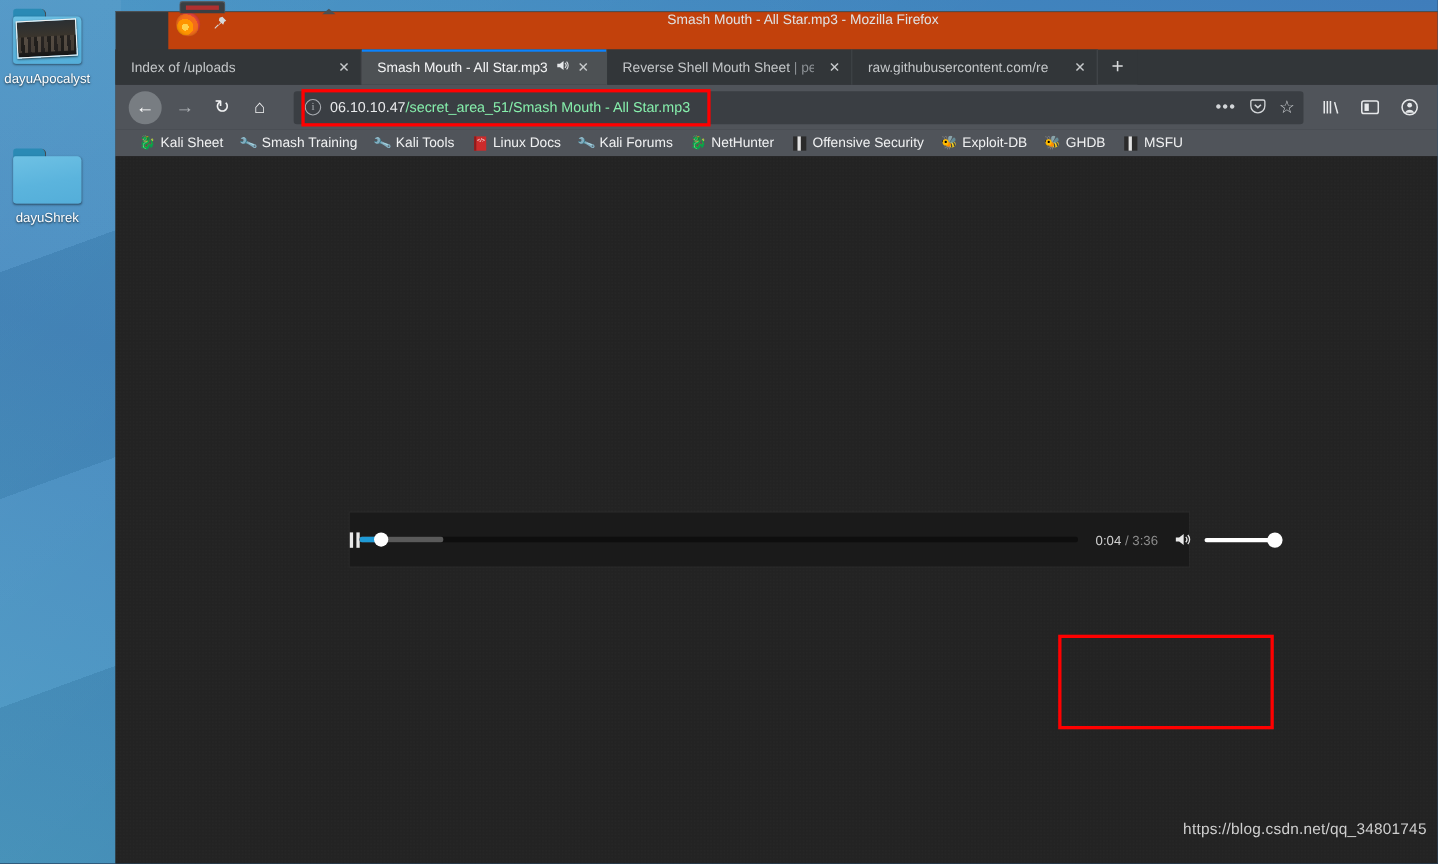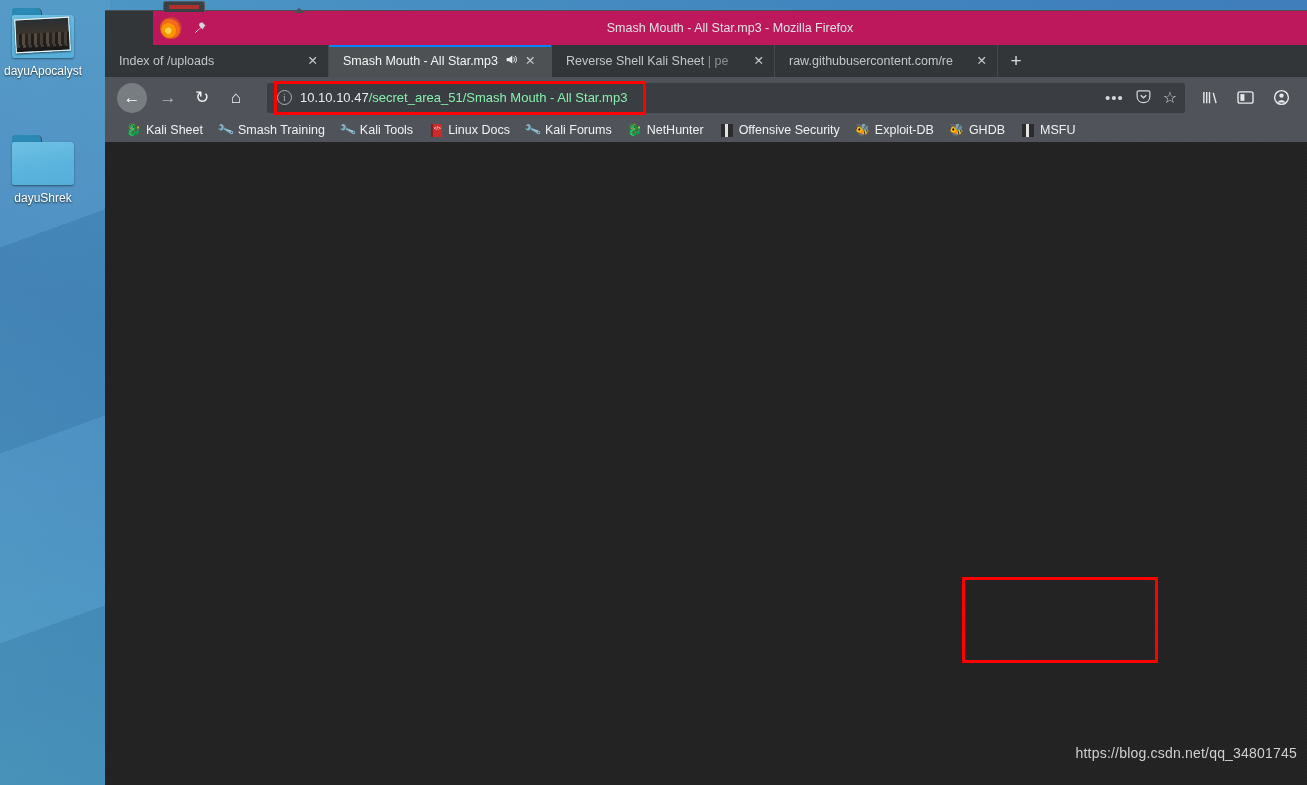--- a/index.html
+++ b/index.html
@@ -56,22 +56,22 @@
   .desk-label { line-height: 15px; }
 
   
   #window {
     position: absolute; left: 105px; top: 10px;
     width: 1202px; height: 775px;
     background: #323639;
     border-top: 1px solid #4a4f53;
   }
   .titlebar {
-    position: relative; height: 34px; background: #be185d;
-    display: flex; align-items: center; margin-left: 48px;
+    position: relative; height: 34px; background: #c2410c;
+    display: flex; align-items: flex-start; margin-left: 48px;
   }
   .ff-logo {
     width: 22px; height: 22px; margin-left: 7px; border-radius: 50%;
     background:
       radial-gradient(circle at 38% 62%, #ffd34e 0 16%, #ff9500 17% 38%, #f36c1a 39% 60%, #e2443a 61% 78%, #8a3fa0 79% 100%);
     box-shadow: inset 0 0 3px rgba(0,0,0,.35);
     flex: none;
   }
   .pin-icon {
     width: 18px; height: 20px; margin-left: 9px; color: #d6d8da;
@@ -283,21 +283,21 @@
       <span class="tab-speaker">
         <svg width="13" height="13" viewBox="0 0 16 16">
             <path d="M2 6h3l4-3v10L5 10H2z" fill="#e6e8ea"></path>
             <path d="M10.6 5.2a4 4 0 010 5.6M12.4 3.6a6.4 6.4 0 010 8.8" stroke="#e6e8ea" stroke-width="1.2" fill="none"></path>
           </svg>
       </span>
       <span class="tab-close">✕</span>
     </div>
 
     <div class="tab inactive" style="width:223px;">
-      <span class="label"><span>Reverse Shell Kali Sheet</span><span class="dim"> | pe</span></span>
+      <span class="label"><span>Reverse Shell Mouth Sheet</span><span class="dim"> | pe</span></span>
       <span style="flex:1"></span>
       <span class="tab-close">✕</span>
     </div>
 
     <div class="tab inactive" style="width:223px;">
       <span class="label">raw.githubusercontent.com/re</span>
       <span style="flex:1"></span>
       <span class="tab-close">✕</span>
     </div>
 
@@ -307,21 +307,21 @@
 
   <div class="navbar">
     <div class="navbtn back">←</div>
     <div class="navbtn fwd">→</div>
     <div class="navbtn">↻</div>
     <div class="navbtn">⌂</div>
 
     <div class="urlwrap">
       <div class="urlbar">
         <span class="info-icon">i</span>
-        <span class="url-text" title="Search or enter address"><span class="host">10.10.10.47</span><span class="path">/secret_area_51/Smash Mouth - All Star.mp3</span></span>
+        <span class="url-text" title="Search or enter address"><span class="host">06.10.10.47</span><span class="path">/secret_area_51/Smash Mouth - All Star.mp3</span></span>
         <span class="url-actions">
           <span class="dots">•••</span>
           <span>
             <svg width="15" height="15" viewBox="0 0 16 16">
                 <path d="M8 14.5C4 14.5 1.2 11.6 1.2 7.6V3.5C1.2 2.6 1.9 2 2.8 2h10.4c.9 0 1.6.6 1.6 1.5v4.1c0 4-2.8 6.9-6.8 6.9z" fill="none" stroke="#d2d5d8" stroke-width="1.3"></path>
                 <path d="M5 6.6l3 2.8 3-2.8" fill="none" stroke="#d2d5d8" stroke-width="1.5"></path>
               </svg>
           </span>
           <span style="font-size:16px;">☆</span>
         </span>
@@ -397,19 +397,49 @@
     <div class="bm">
       <span class="ico">
           <span class="ico-stripe"></span>
         </span>
       <span>MSFU</span>
     </div>
   </div>
 
   <div class="content">
 
+    <div class="player">
+
+      <div class="play-pause">
+        <i></i>
+        <i></i>
+      </div>
+
+      <div class="seek">
+        <div class="seek-track">
+          <div class="seek-buffer"></div>
+          <div class="seek-played"></div>
+          <div class="seek-handle"></div>
+        </div>
+      </div>
+
+      <div class="time"><span>0:04</span><span class="total"> / </span><span class="total">3:36</span></div>
+
+      <div class="vol-icon">
+        <svg width="17" height="15" viewBox="0 0 18 16">
+            <path d="M2 6h3.2L9.6 2.6v10.8L5.2 10H2z" fill="#e8e8e8"></path>
+            <path d="M11.6 5.4a3.8 3.8 0 010 5.2M13.6 3.6a6.4 6.4 0 010 8.8" stroke="#e8e8e8" stroke-width="1.3" fill="none"></path>
+          </svg>
+      </div>
+
+      <div class="vol">
+        <div class="vol-track">
+          <div class="vol-handle"></div>
+        </div>
+      </div>
+    </div>
 
     <div id="player-redbox"></div>
 
     <div class="watermark">https://blog.csdn.net/qq_34801745</div>
   </div>
 
 </div>
 
 </body></html>

